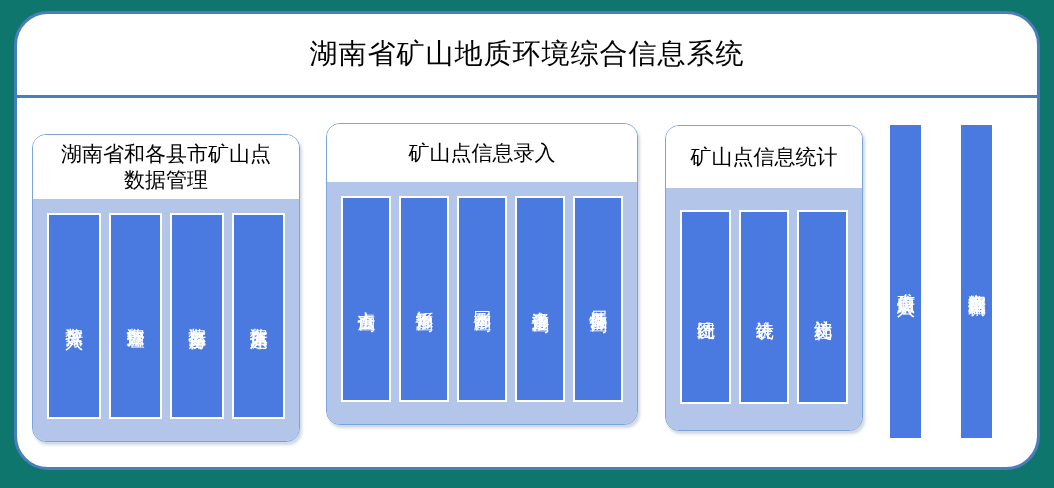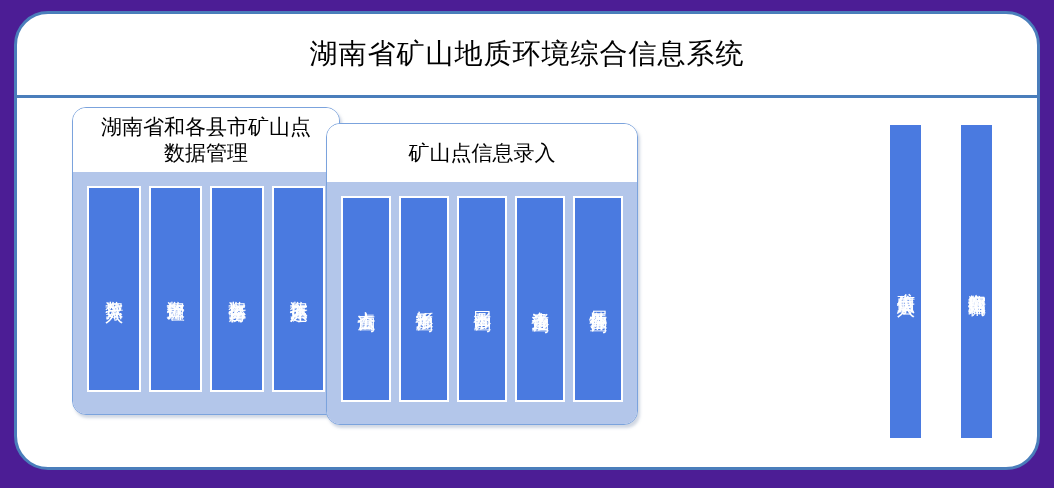--- a/index.html
+++ b/index.html
@@ -11,21 +11,21 @@
     width: 1054px;
     height: 488px;
     font-family: "Liberation Sans", "DejaVu Sans", sans-serif;
     overflow: hidden;
   }
 
   #stage {
     position: relative;
     width: 1054px;
     height: 488px;
-    background: #4c1d95;
+    background: #0f766e;
   }
 
   
   .outer-frame {
     position: absolute;
     left: 14px;
     top: 11px;
     width: 1026px;
     height: 459px;
     box-sizing: border-box;
@@ -112,21 +112,21 @@
     background: #4a7ae0;
     display: flex;
     align-items: center;
     justify-content: center;
   }
   .standalone-bar .leaf-text {
     font-size: 18px;
   }
 
   
-  #panel-0 { left: 32px;  top: 107px; width: 268px; height: 308px; margin-left: 40px; }
+  #panel-0 { left: 32px;  top: 134px; width: 268px; height: 308px; }
   #panel-0 .panel-header { height: 64px; }
   #panel-0 .panel-body   { height: calc(100% - 64px); }
 
   #panel-1 { left: 326px; top: 123px; width: 312px; height: 302px; }
   #panel-1 .panel-header { height: 58px; }
   #panel-1 .panel-body   { height: calc(100% - 58px); }
 
   #panel-2 { left: 665px; top: 125px; width: 198px; height: 306px; }
   #panel-2 .panel-header { height: 62px; }
   #panel-2 .panel-body   { height: calc(100% - 62px); padding: 22px 10px 26px 10px; }
@@ -188,20 +188,36 @@
       </div>
       <div class="leaf-bar">
         <span class="leaf-text">多边形查询</span>
       </div>
       <div class="leaf-bar">
         <span class="leaf-text">属性条件查询</span>
       </div>
     </div>
   </div>
 
+  <div class="panel" id="panel-2">
+    <div class="panel-header">
+      <div class="panel-header-text">矿山点信息统计</div>
+    </div>
+    <div class="panel-body">
+      <div class="leaf-bar">
+        <span class="leaf-text">统计图</span>
+      </div>
+      <div class="leaf-bar">
+        <span class="leaf-text">统计表</span>
+      </div>
+      <div class="leaf-bar">
+        <span class="leaf-text">统计文档</span>
+      </div>
+    </div>
+  </div>
 
   <div class="standalone-bar" id="standalone-0">
     <span class="leaf-text">矿山点信息录入</span>
   </div>
   <div class="standalone-bar" id="standalone-1">
     <span class="leaf-text">空间数据编辑</span>
   </div>
 
 </div>
 

